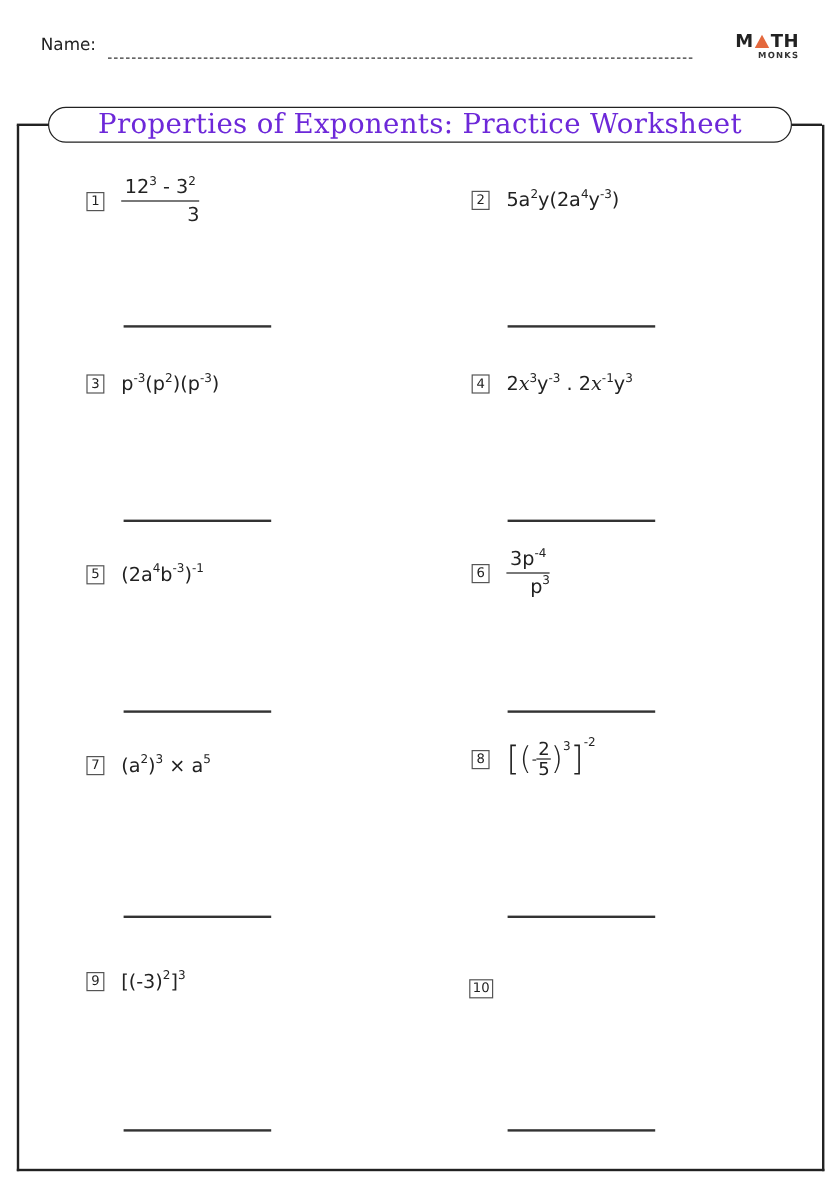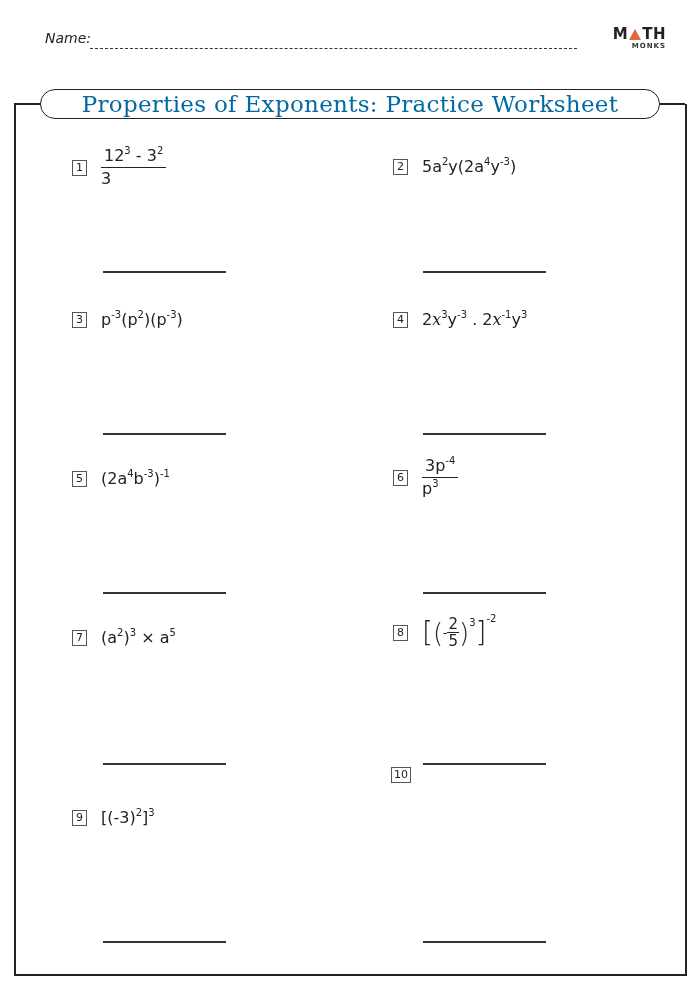--- a/index.html
+++ b/index.html
@@ -1,37 +1,37 @@
 <!DOCTYPE html>
 <html><head>
 <meta charset="utf-8">
 <style>
   html, body { margin:0; padding:0; background:#fff; }
   body { width:700px; height:991px; position:relative; overflow:hidden;
          font-family:"DejaVu Sans", sans-serif; color:#222; }
-  .name-label { position:absolute; left:45px; top:30px; font-size:14px; color:#222;font-style:italic; }
+  .name-label { position:absolute; left:34px; top:30px; font-size:14px; color:#222; }
   .name-line { position:absolute; left:90px; top:48px; width:487px; border-bottom:1px dashed #333; height:0; }
   .logo { position:absolute; left:612px; top:27px; width:54px; text-align:right; }
   .logo-top { font-size:15px; font-weight:bold; letter-spacing:0.5px; color:#222; line-height:15px; display:flex; justify-content:flex-end; align-items:flex-end; }
   .logo-tri { display:inline-block; width:0; height:0; border-left:6px solid transparent; border-right:6px solid transparent; border-bottom:11px solid #e4683d; margin:0 1px 2px 1px; }
   .logo-bottom { font-size:7px; font-weight:bold; letter-spacing:1px; color:#333; margin-top:0; }
 
   .frame { position:absolute; left:14px; top:104px; width:669px; height:870px; border:2px solid #222; border-top:none; box-sizing:content-box; }
   .frame-top-left { position:absolute; left:14px; top:103px; width:28px; border-top:2px solid #222; }
   .frame-top-right { position:absolute; left:660px; top:103px; width:25px; border-top:2px solid #222; }
   .title-pill { position:absolute; left:40px; top:89px; width:620px; height:30px; border:1.5px solid #222; border-radius:16px; background:#fff; box-sizing:border-box;
                 display:flex; align-items:center; justify-content:center; }
-  .title-text { font-family:"DejaVu Serif", serif; font-size:23px; color:#0369a1; letter-spacing:0.3px; white-space:nowrap; }
+  .title-text { font-family:"DejaVu Serif", serif; font-size:23px; color:#6d28d9; letter-spacing:0.3px; white-space:nowrap; }
 
   .problem { position:absolute; display:flex; align-items:center; font-size:16px; color:#222; }
   .num-box { display:inline-block; width:13px; height:14px; border:1px solid #555; font-size:11px; line-height:14px; text-align:center; margin-right:14px; color:#222; box-sizing:content-box; }
   .num-box.wide { width:18px; }
   .expr { font-size:16px; white-space:nowrap; }
   .expr sup { font-size:10px; vertical-align:7px; line-height:0; }
-  .frac { display:inline-flex; flex-direction:column; align-items:flex-start; vertical-align:middle; }
+  .frac { display:inline-flex; flex-direction:column; align-items:flex-end; vertical-align:middle; }
   .frac .num { padding:0 3px 1px 3px; border-bottom:1px solid #222; line-height:20px; }
   .frac .den { line-height:20px; padding-top:1px; }
   .it { font-family:"DejaVu Serif", serif; font-style:italic; }
   .answer-line { position:absolute; width:123px; border-top:2px solid #333; height:0; }
 
   .big-br { font-size:28px; font-weight:200; vertical-align:middle; line-height:1; }
   .mid-par { font-size:26px; font-weight:200; vertical-align:middle; line-height:1; }
   .small-frac { display:inline-flex; flex-direction:column; align-items:center; vertical-align:middle; font-size:15px; }
   .small-frac .num { border-bottom:1px solid #222; line-height:16px; padding:0 1px; }
   .small-frac .den { line-height:17px; }
@@ -113,16 +113,16 @@
       </span><span class="mid-par">)</span><sup style="vertical-align:12px;">3</sup><span class="big-br">]</span><sup style="vertical-align:16px;">-2</sup></span>
 </div>
 <div class="answer-line" style="left:423px; top:763px;"></div>
 
 <div class="problem" style="left:72px; top:808px;">
   <span class="num-box">9</span>
   <span class="expr"><span>[(-3)</span><sup>2</sup><span>]</span><sup>3</sup></span>
 </div>
 <div class="answer-line" style="left:103px; top:941px;"></div>
 
-<div class="problem" style="left:391px; top:767px;">
+<div class="problem" style="left:391px; top:816px;">
   <span class="num-box wide" style="margin-right:12px;">10</span>
 </div>
 <div class="answer-line" style="left:423px; top:941px;"></div>
 
 </body></html>

